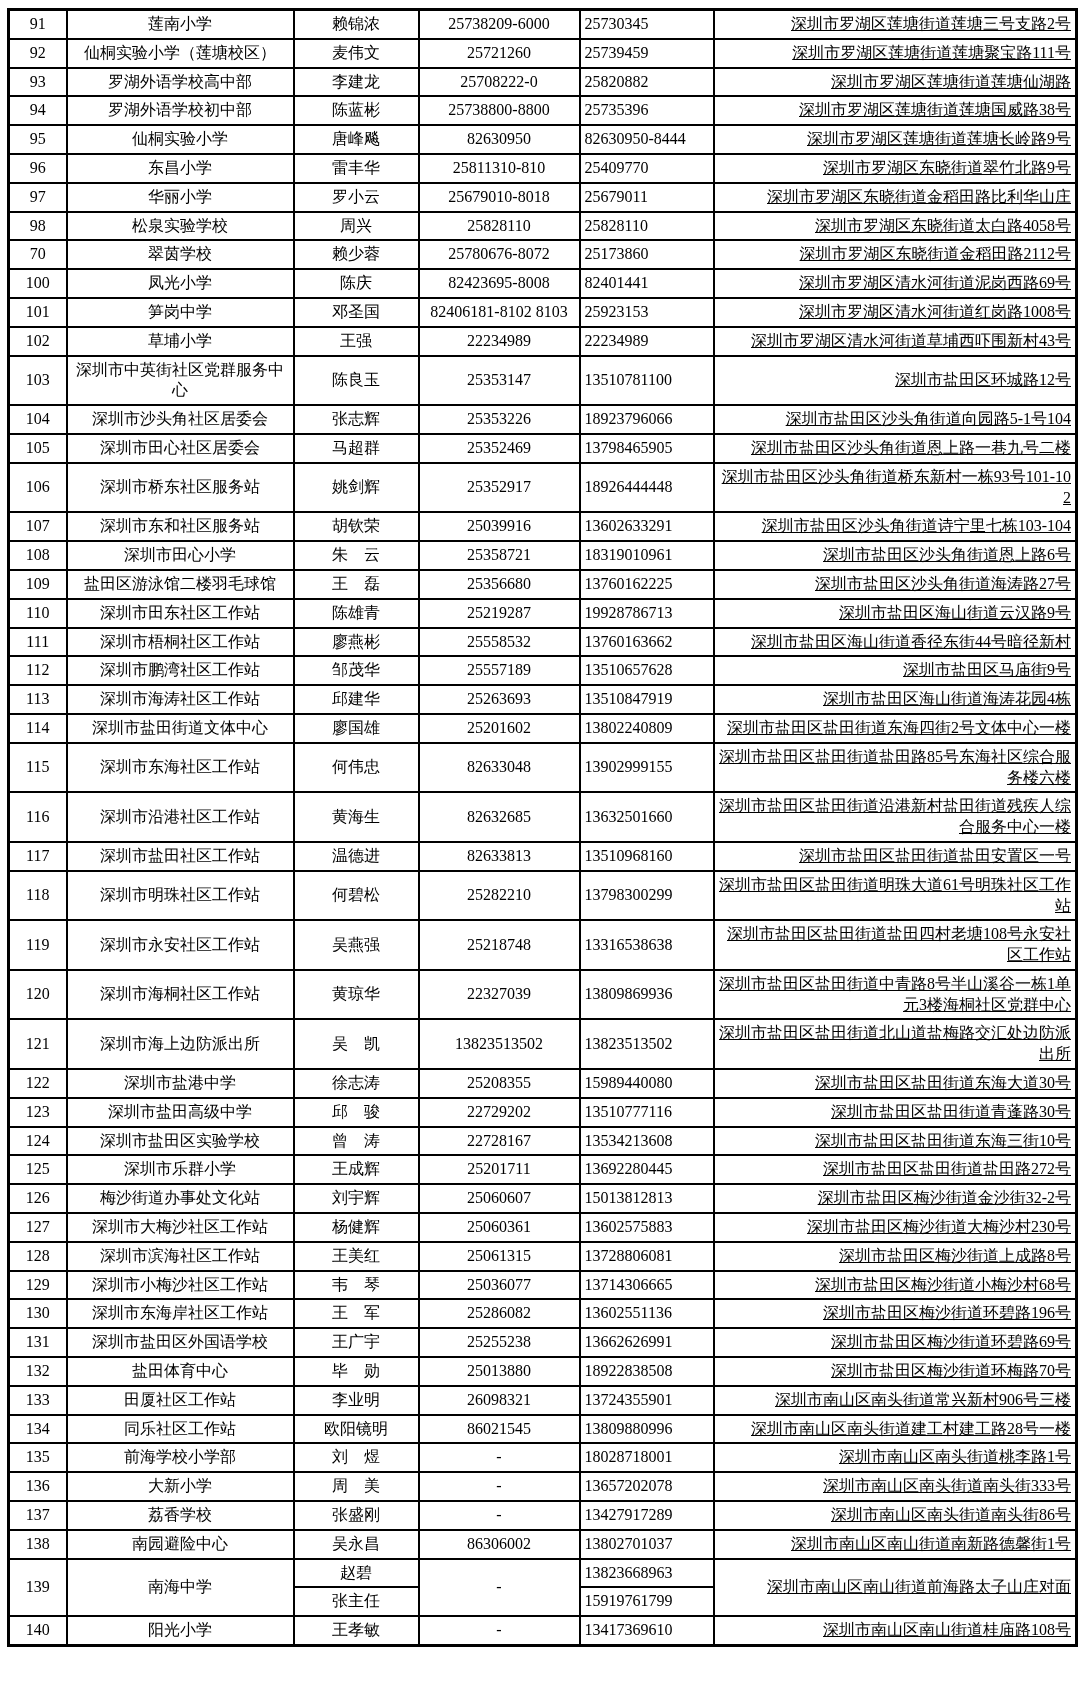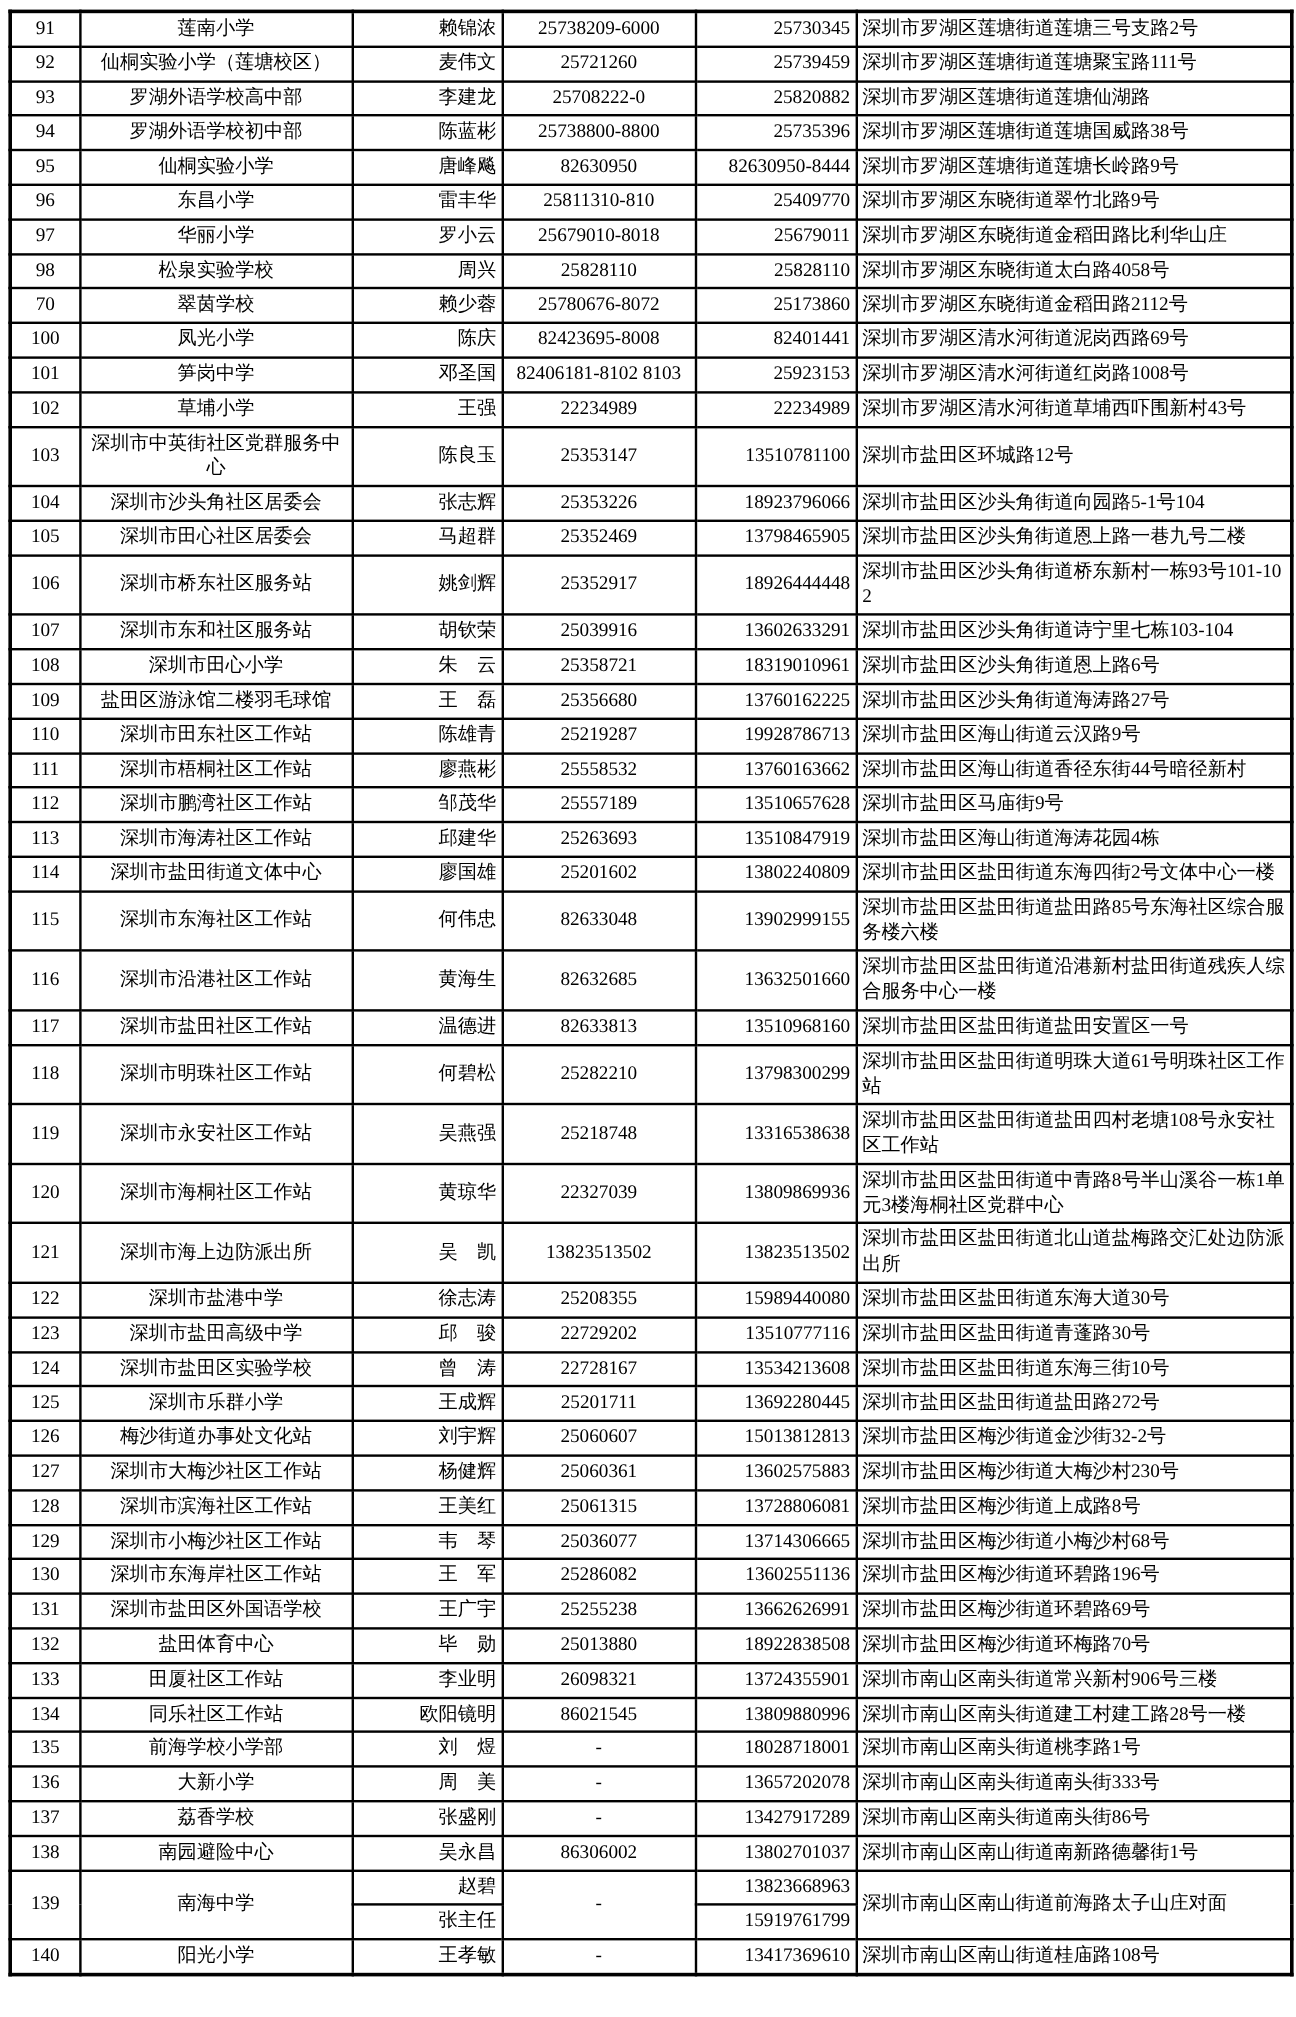--- a/index.html
+++ b/index.html
@@ -24,24 +24,24 @@
     border:2px solid #000;
     font-size:16px;
     line-height:1.3;
     padding:3px 4px;
     vertical-align:middle;
     word-break:break-all;
     overflow-wrap:anywhere;
   }
   td.c-seq{text-align:center;font-family:"Liberation Serif","DejaVu Serif",serif;margin-left:16px;}
   td.c-name{text-align:center;padding-left:6px;}
-  td.c-contact{text-align:right;}
+  td.c-contact{text-align:center;}
   td.c-phone{text-align:center;margin-left:48px;}
-  td.c-mobile{text-align:right;}
-  td.c-addr{text-align:left;padding-left:6px;}
+  td.c-mobile{text-align:left;}
+  td.c-addr{text-align:right;padding-left:6px;text-decoration:underline;}
 </style>
 </head>
 <body>
 
 <div class="page">
   <table class="dir">
     <colgroup>
       <col style="width:58px">
       <col style="width:227px">
       <col style="width:125px">

